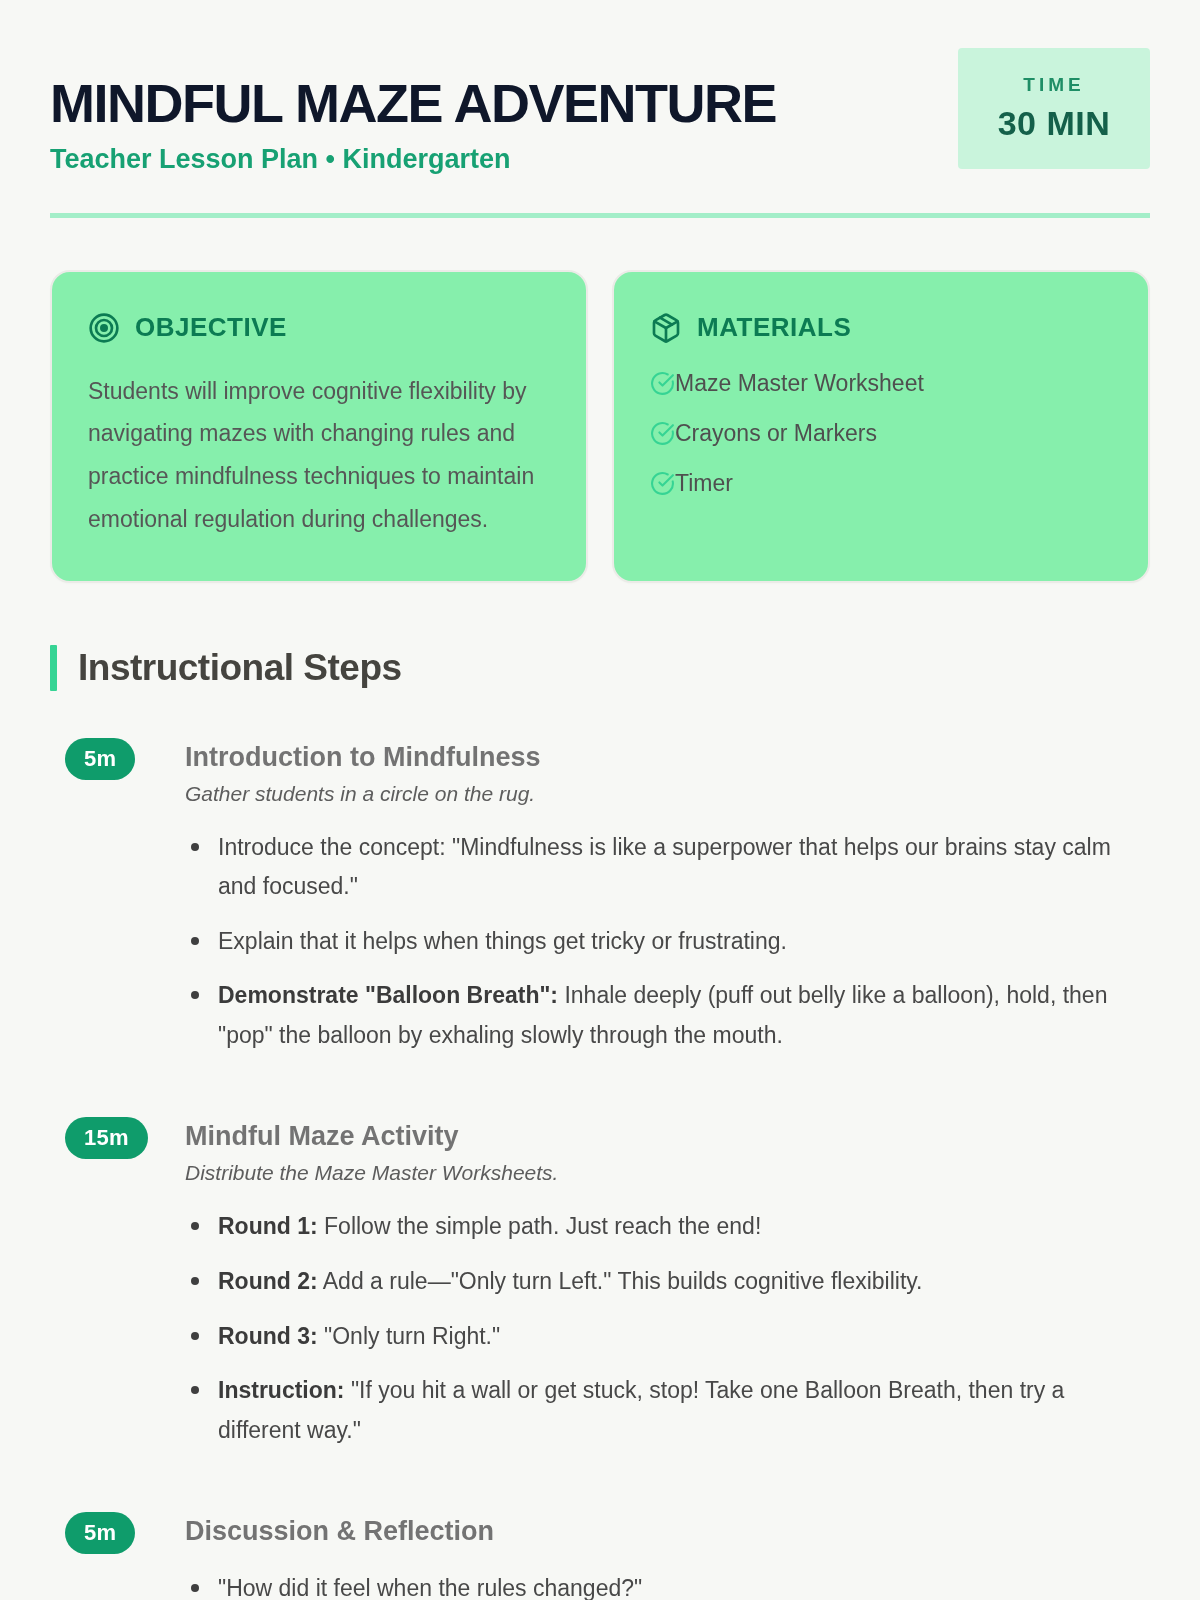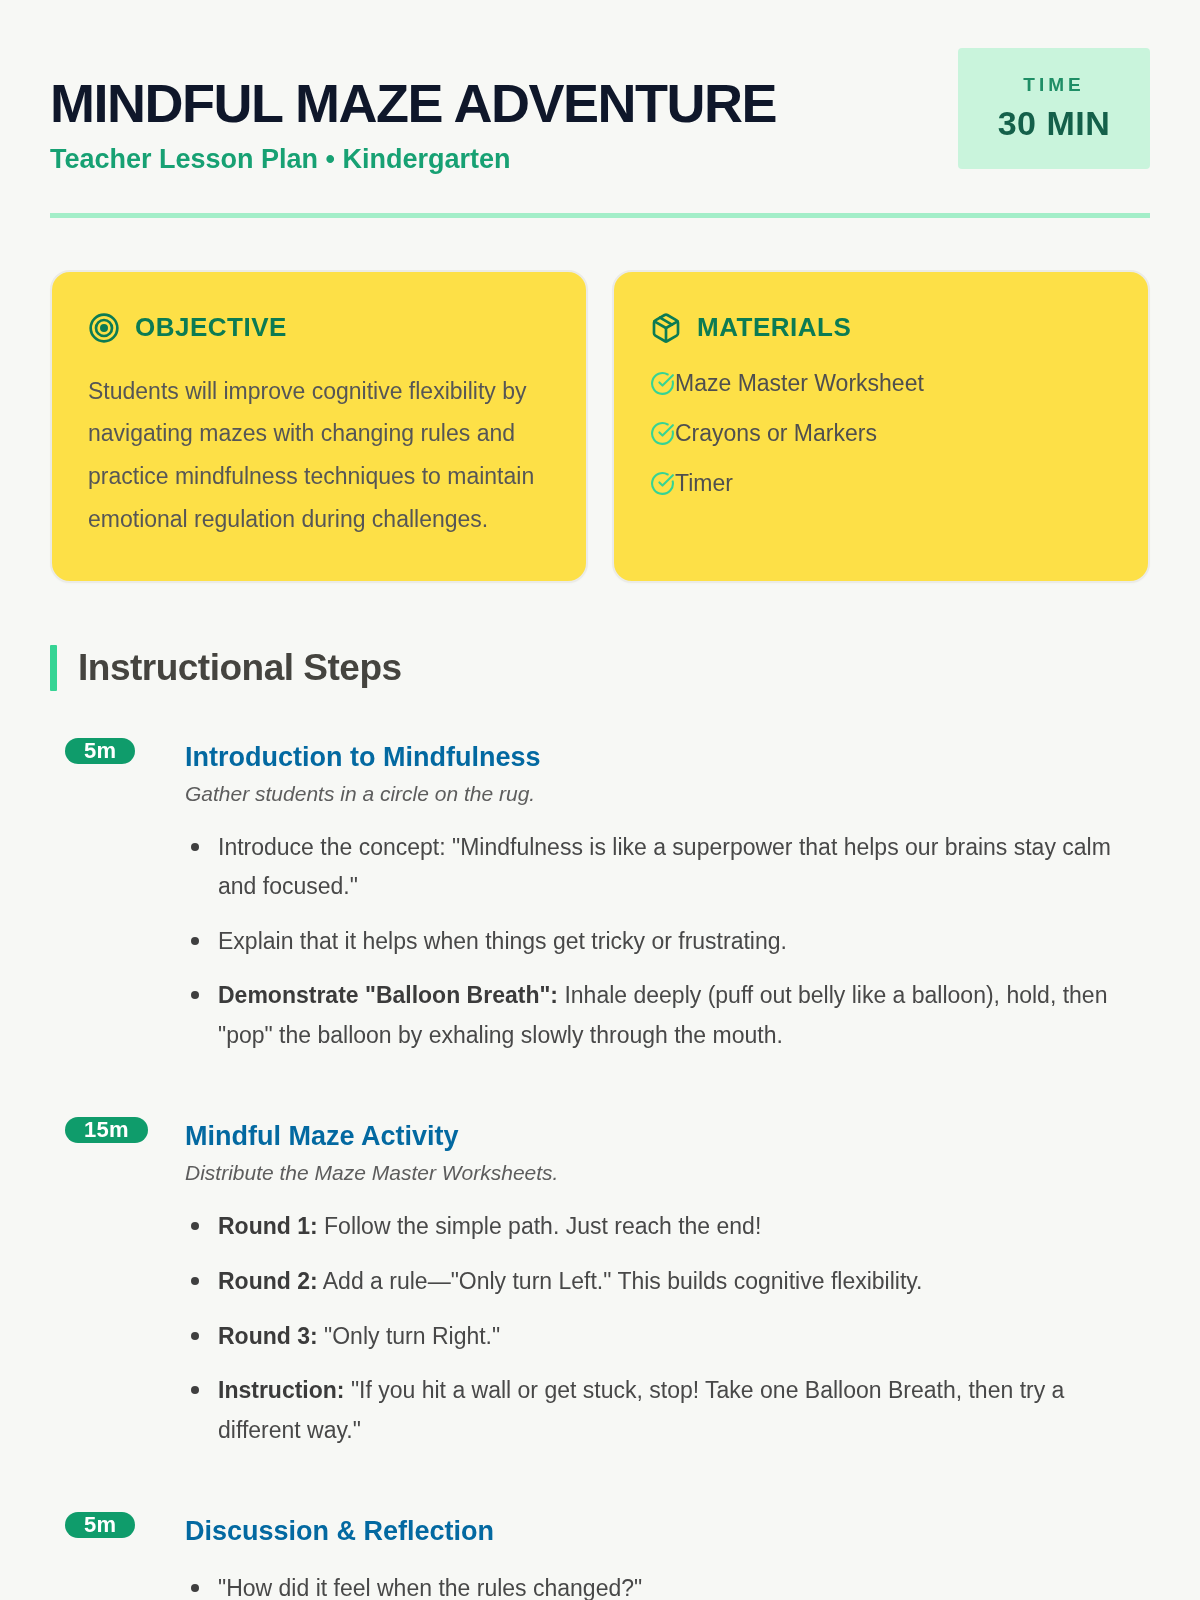--- a/index.html
+++ b/index.html
@@ -29,21 +29,21 @@
   .time-badge .time-value {
     margin-top: 8px; font-size: 34px; font-weight: 800; color: #14604a; letter-spacing: 0.5px;
   }
   .divider { border: none; height: 5px; background: #a3eec8; margin-top: 38px; }
 
   
   .cards {
     display: grid; grid-template-columns: 1fr 1fr; gap: 24px; margin-top: 52px;
   }
   .card {
-    background: #fde047; border: 2px solid #ebebe7; border-radius: 20px;
+    background: #86efac; border: 2px solid #ebebe7; border-radius: 20px;
     padding: 40px 36px; box-shadow: 0 1px 2px rgba(0,0,0,0.02);
   }
   .card-head { display: flex; align-items: center; gap: 15px; margin-bottom: 26px; }
   .card-head h2 {
     font-size: 26px; font-weight: 800; color: #0c7b53; letter-spacing: 0.5px;
   }
   .card-head svg { flex: 0 0 auto; }
   .card-body-text {
     font-size: 23px; color: #565656; line-height: 1.86;
   }
@@ -62,24 +62,24 @@
     margin-right: 21px; border-radius: 1px;
   }
   .section-heading h2 { font-size: 37px; font-weight: 800; color: #45443f; letter-spacing: -0.5px; }
 
   .steps { margin-top: 46px; padding-left: 15px; }
   .step { display: flex; margin-bottom: 46px; }
   .badge-col { width: 120px; flex: 0 0 120px; padding-top: 1px; }
   .badge {
     display: inline-block; background: #0f9c6b; color: #ffffff;
     font-size: 22px; font-weight: 700; border-radius: 999px;
-    padding: 0 19px; letter-spacing: 0.3px;
+    padding: 8px 19px; letter-spacing: 0.3px;
   }
   .step-body { flex: 1; min-width: 0; }
-  .step-title { font-size: 27px; font-weight: 700; color: #0369a1; margin-top: 5px; }
+  .step-title { font-size: 27px; font-weight: 700; color: #737373; margin-top: 5px; }
   .step-subtitle {
     font-size: 21px; font-style: italic; color: #5d5d5d; margin-top: 9px;
   }
   .step-bullets { list-style: none; margin-top: 22px; }
   .bullet {
     position: relative; padding-left: 33px;
     font-size: 23px; color: #484848; line-height: 1.72; margin-bottom: 15px;
   }
   .bullet::before {
     content: ""; position: absolute; left: 6px; top: 15px;

